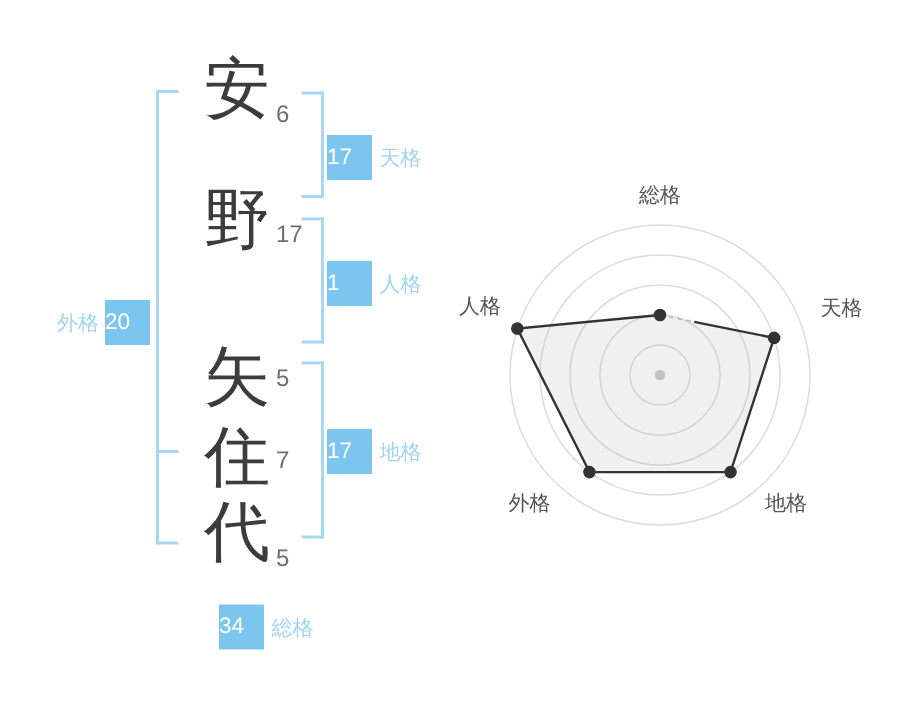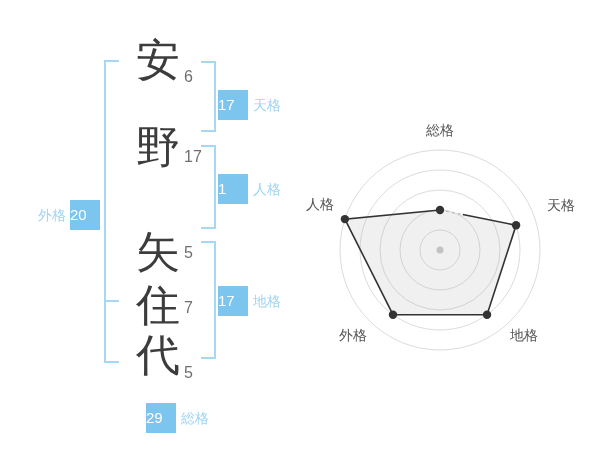--- a/index.html
+++ b/index.html
@@ -62,21 +62,21 @@
 
   <div class="badge" style="left:218px;top:174px">1</div>
   <div class="badge-label" style="left:253px;top:182px">人格</div>
 
   <div class="badge" style="left:218px;top:286px">17</div>
   <div class="badge-label" style="left:253px;top:294px">地格</div>
 
   <div class="badge-label" style="left:34px;top:208px;width:32px;text-align:right">外格</div>
   <div class="badge" style="left:70px;top:200px">20</div>
 
-  <div class="badge" style="left:146px;top:403px">29</div>
+  <div class="badge" style="left:146px;top:403px">34</div>
   <div class="badge-label" style="left:181px;top:411px">総格</div>
 
   <div class="radar-wrap">
     <svg id="radar-svg" width="310" height="250" viewBox="0 0 310 250">
         <circle cx="150" cy="140" r="20" fill="none" stroke="#dcdcdc" stroke-width="1"></circle>
         <circle cx="150" cy="140" r="40" fill="none" stroke="#dcdcdc" stroke-width="1"></circle>
         <circle cx="150" cy="140" r="60" fill="none" stroke="#dcdcdc" stroke-width="1"></circle>
         <circle cx="150" cy="140" r="80" fill="none" stroke="#dcdcdc" stroke-width="1"></circle>
         <circle cx="150" cy="140" r="100" fill="none" stroke="#dcdcdc" stroke-width="1"></circle>
         <circle cx="150" cy="140" r="3.5" fill="#c9c9c9"></circle>

